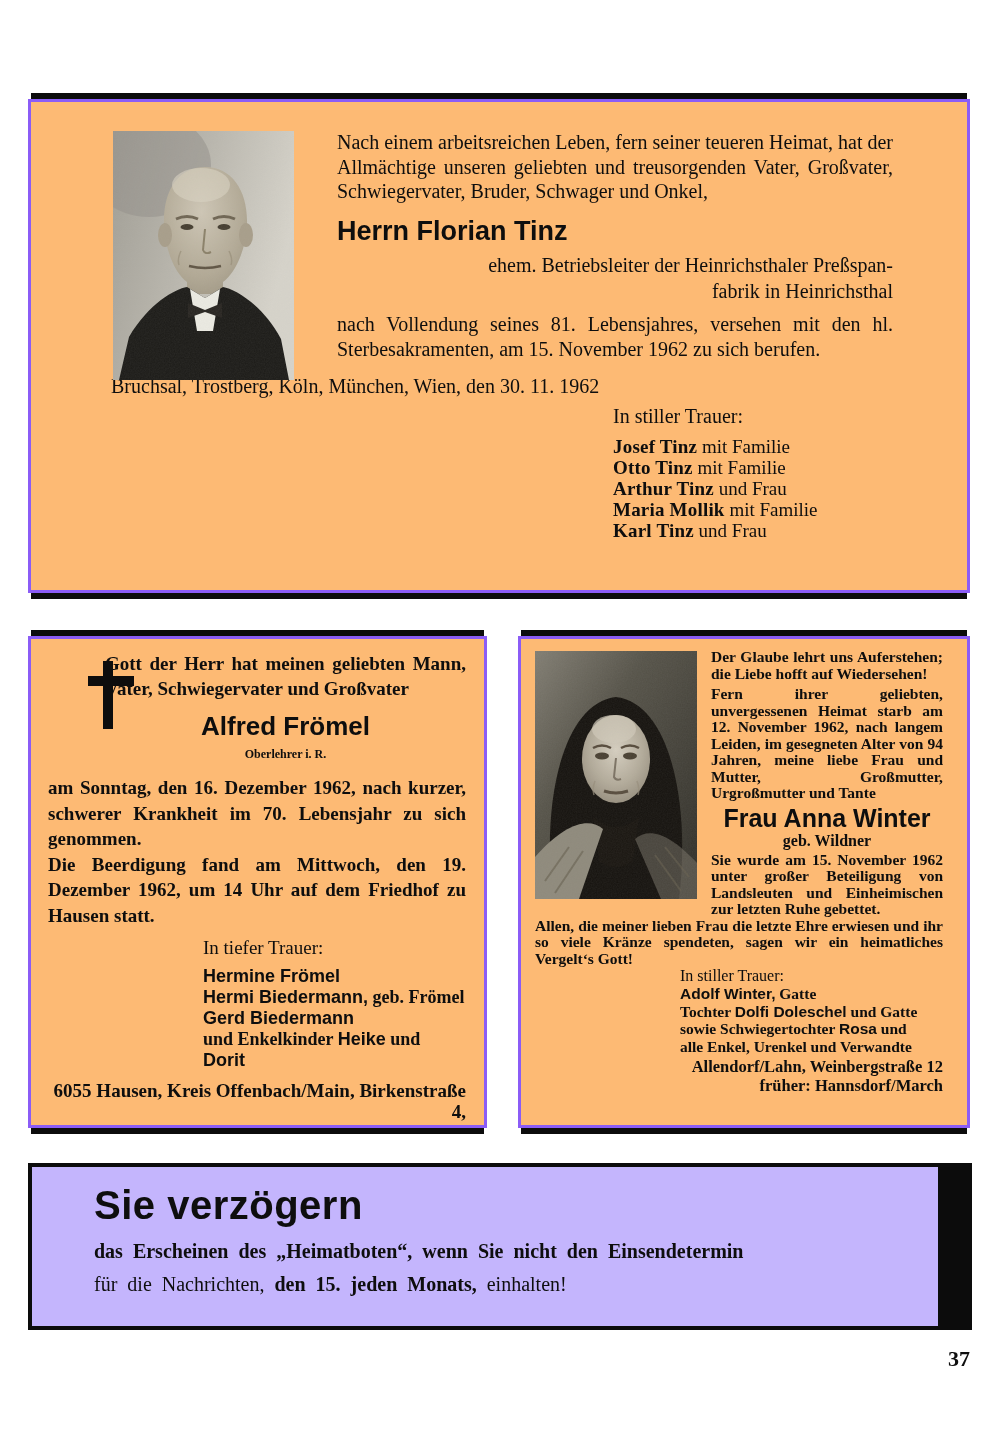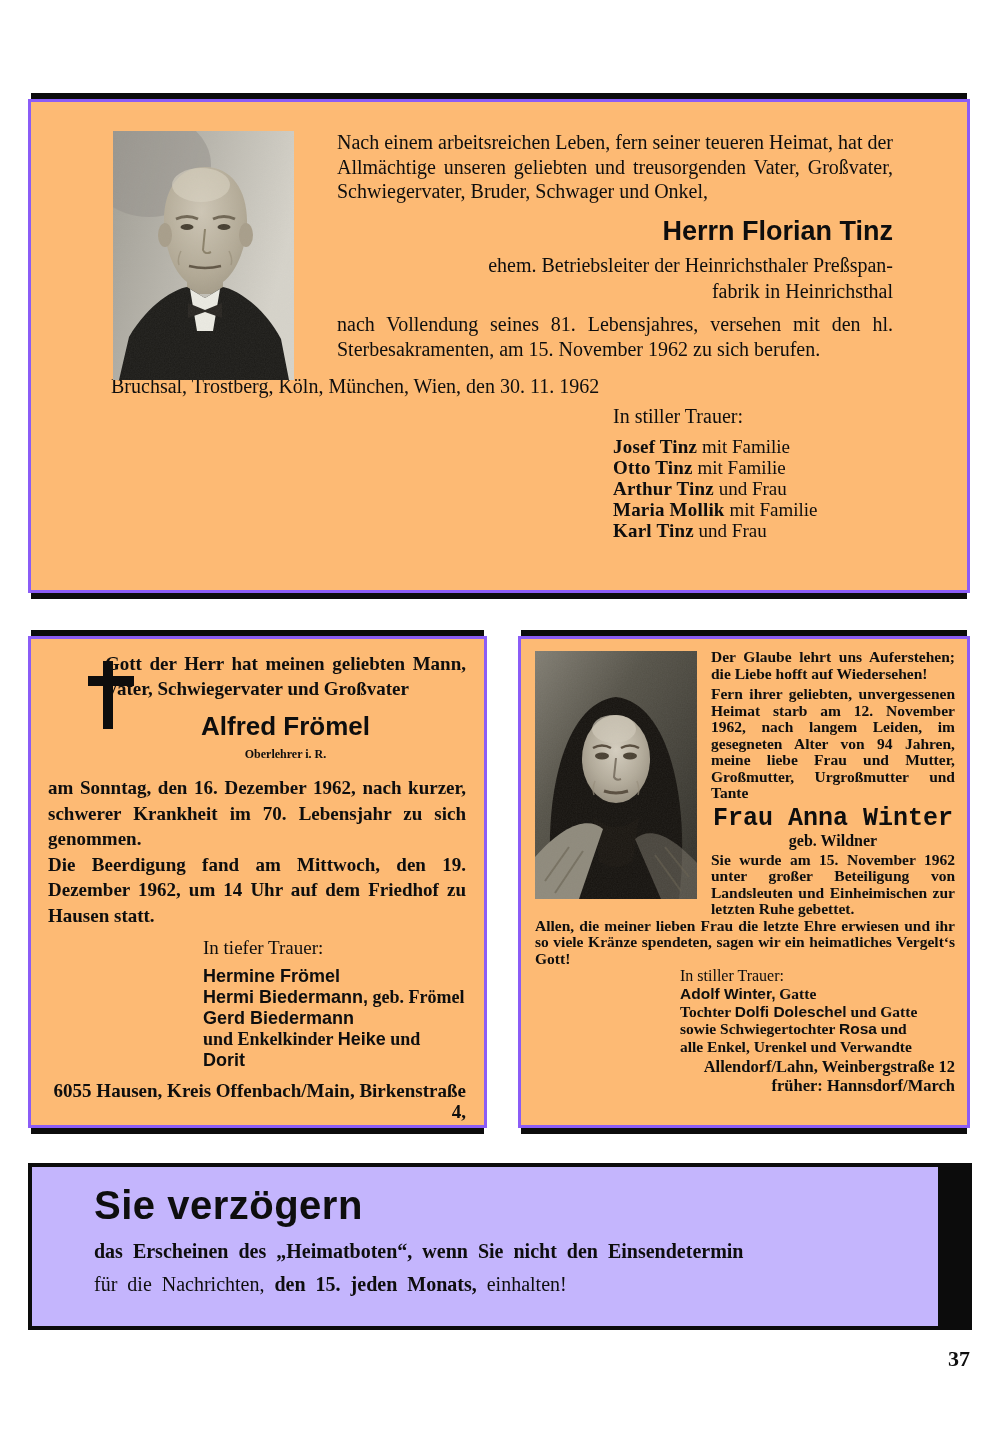--- a/index.html
+++ b/index.html
@@ -10,33 +10,33 @@
     font-family:"Liberation Serif", serif;
   }
   
   .nbox {
     position:absolute; background:#fdba74; border:3px solid #8b5cf6;
     box-shadow: 0 -9px 0 -3px #0c0c0c, 0 9px 0 -3px #0c0c0c;
     overflow:hidden;
   }
   .box-tinz    { left:28px;  top:99px;   width:942px; height:494px; padding:28px 74px 0 34px; }
   .box-froemel { left:28px;  top:636px;  width:459px; height:492px; padding:12px 18px 0 17px; }
-  .box-winter  { left:518px; top:636px;  width:452px; height:492px; padding:10px 12px 0 14px; }
+  .box-winter  { left:518px; top:636px;  width:452px; height:492px; padding:10px 24px 0 14px; }
 
   .just   { text-align:justify; }
   .center { text-align:center; }
   .preline{ white-space:pre-line;text-align:right; }
   b, .bold { font-weight:700; }
 
   
   .tinz-photo { position:absolute; left:82px; top:29px; width:181px; height:249px; }
   .tinz-photo svg { display:block; width:100%; height:100%; }
   .tinz-text  { margin-left:272px; font-size:20px; line-height:24.5px; }
   .tinz-name  { font-family:"Liberation Sans", sans-serif; font-weight:700;
-                font-size:27px; line-height:30px; text-align:right; margin:12px 0 6px; }
+                font-size:27px; line-height:30px; text-align:left; margin:12px 0 6px; }
   .tinz-sub   { font-size:20px; line-height:26px; }
   .tinz-details { margin-top:8px; line-height:25px; }
   .tinz-places  { font-size:20px; line-height:24px; margin:12px 0 0 46px; }
   .tinz-mourning { margin:6px 0 0 548px; font-size:20px; line-height:24px; }
   .tinz-mourners { margin-top:8px; font-size:19px; line-height:21px; }
   .tinz-mourners b { letter-spacing:0.2px;text-align:center; }
 
   
   .fro-body { font-weight:700; font-size:19px; }
   .cross { position:absolute; left:57px; top:22px; width:46px; height:68px; }
@@ -54,21 +54,21 @@
   .fro-lines { margin-top:6px; font-size:18px; line-height:21px; }
   .fro-lines .nm { font-family:"Liberation Sans", sans-serif; font-weight:700; }
   .fro-address { margin-top:10px; font-size:19px; line-height:20.5px; }
 
   
   .win-body { font-weight:700; font-size:15.5px; }
   .win-photo { float:left; width:162px; height:248px; margin:2px 14px 6px 0; }
   .win-photo svg { display:block; width:100%; height:100%; }
   .win-epi   { line-height:16.5px; }
   .win-para  { line-height:16.5px; margin-top:4px; }
-  .win-name  { font-family:Liberation Mono, monospace; font-weight:700;
+  .win-name  { font-family:Liberation Sans, sans-serif; font-weight:700;
                font-size:25px; line-height:27px; text-align:center; margin:3px 0 0; }
   .win-maiden{ font-size:16px; line-height:18px; text-align:center; }
   .win-para2 { margin-top:2px; }
   .win-para3 { margin-top:0; }
   .win-mourning { margin-left:145px; }
   .win-label { font-weight:400; font-size:16px; line-height:18px; }
   .win-lines { font-size:15.5px; line-height:17.5px; }
   .win-lines .nm { font-family:"Liberation Sans", sans-serif; font-weight:700; }
   .win-address { margin-top:2px; font-size:16.5px; line-height:19px; }
 

